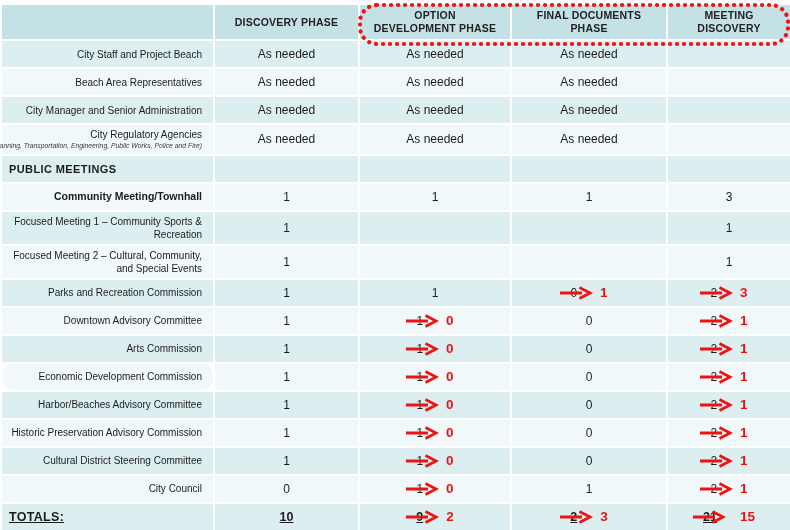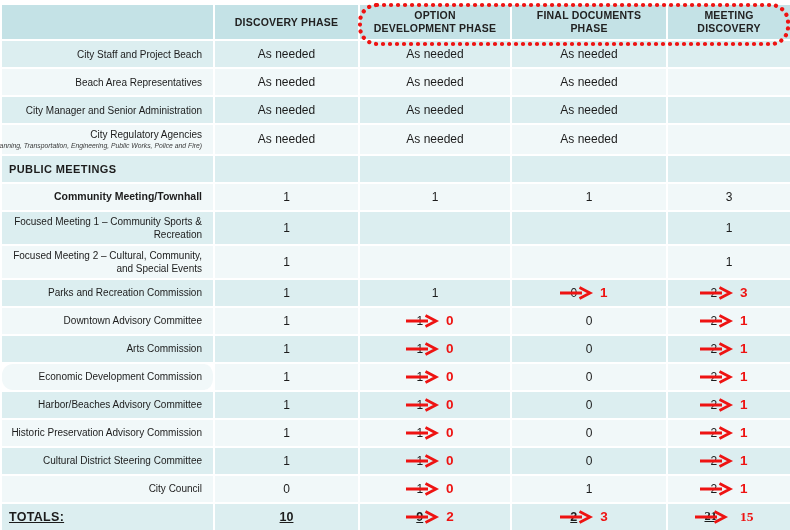--- a/index.html
+++ b/index.html
@@ -504,21 +504,21 @@
         </div>
         <div class="cell val" style="background: rgb(220, 238, 240);">
           <span class="edit">
             <span class="old u">2</span>
             <span class="new" style="color: rgb(238, 19, 18);">3</span>
             <svg class="arrow-icon" width="34" height="16" viewBox="0 0 34 16">
               <path d="M1 8 L23 8 M20.5 2.5 L31 8 L20.5 13.5" fill="none" stroke="#ee1312" stroke-width="2.8"></path>
             </svg>
           </span>
         </div>
-        <div class="cell val" style="background: rgb(220, 238, 240); font-family: Liberation Serif, serif;">
+        <div class="cell val" style="background: rgb(220, 238, 240);">
           <span class="edit">
             <span class="old u">21</span>
             <span class="new" style="color: rgb(238, 19, 18);">15</span>
             <svg class="arrow-icon" width="34" height="16" viewBox="0 0 34 16">
               <path d="M1 8 L23 8 M20.5 2.5 L31 8 L20.5 13.5" fill="none" stroke="#ee1312" stroke-width="2.8"></path>
             </svg>
           </span>
         </div>
       </div>
     </div>

